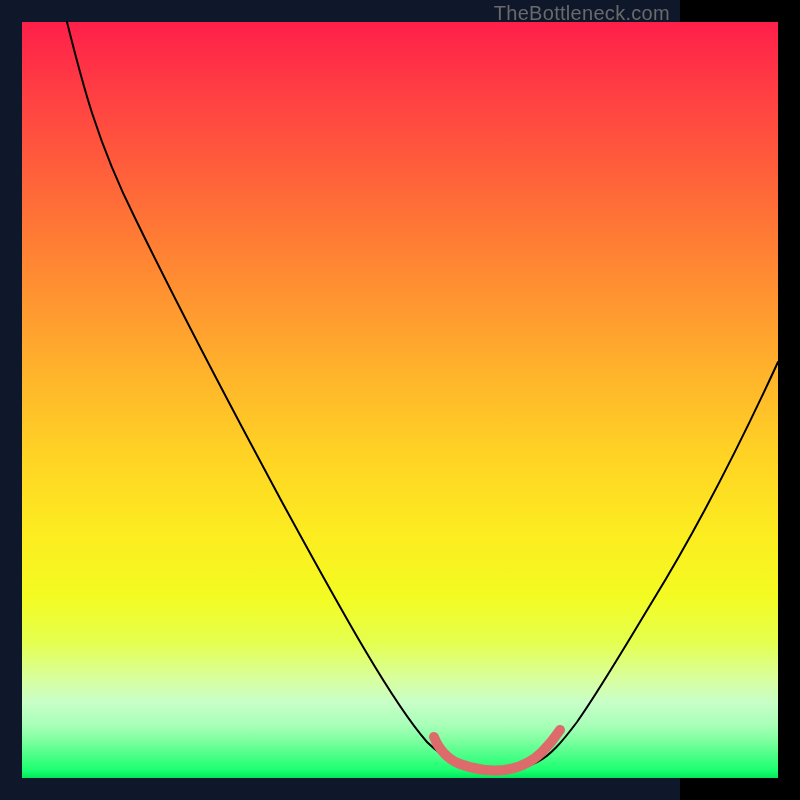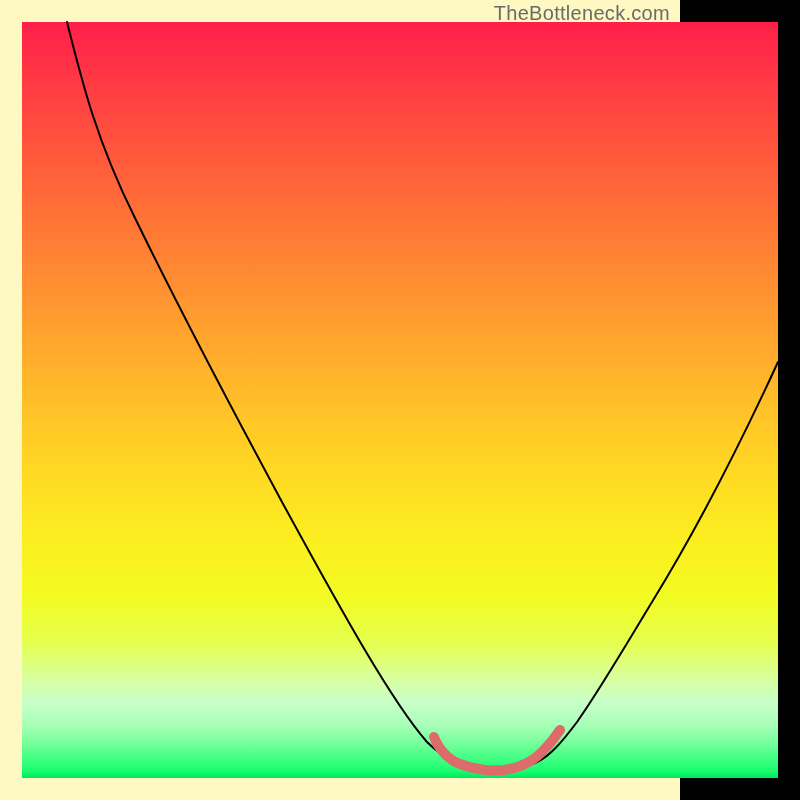--- a/index.html
+++ b/index.html
@@ -10,21 +10,21 @@
     background: #000;
     overflow: hidden;
     font-family: Arial, Helvetica, sans-serif;
   }
   .frame {
     position: absolute;
     left: 0;
     top: 0;
     width: 680px;
     height: 800px;
-    background: #fef9c3;
+    background: #0f172a;
   }
   .plot {
     position: absolute;
     left: 22px;
     top: 22px;
     width: 756px;
     height: 756px;
     background: linear-gradient(to bottom,
       #ff1f4a 0%,
       #ff3a44 8%,

